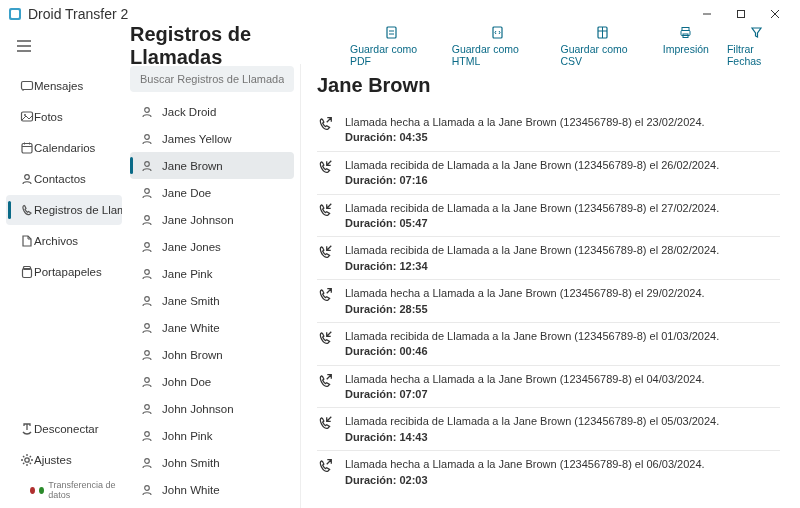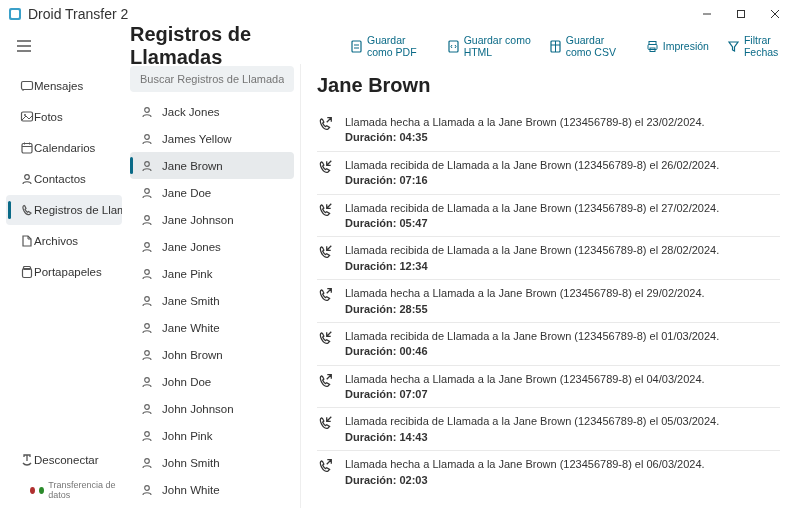--- a/index.html
+++ b/index.html
@@ -8,21 +8,21 @@
 .titlebar { height: 28px; display: flex; align-items: center; padding: 0 8px; }
 .titlebar .logo { width: 14px; height: 14px; margin-right: 6px; display: inline-flex; }
 .titlebar .title { font-size: 14px; color: #333; }
 .titlebar .spacer { flex: 1; }
 .winbtn { width: 34px; height: 24px; display: flex; align-items: center; justify-content: center; color: #333; }
 
 .toprow { display: flex; align-items: center; height: 36px; }
 .hamburger { width: 40px; display: flex; justify-content: center; align-items: center; height: 36px; margin-left: 4px; }
 .page-title { font-size: 20px; font-weight: 600; padding-left: 86px; flex: 0 0 auto; width: 300px; }
 .toolbar { flex: 1; display: flex; justify-content: flex-end; gap: 6px; padding-right: 8px; }
-.tbtn { display: flex; align-items: center; gap: 4px; font-size: 10.5px; color: #0a6a87; padding: 4px 6px; border-radius: 3px; cursor: pointer; }
+.tbtn { display: flex; align-items: center; gap: 4px; font-size: 10.5px; color: #0a6a87; padding: 4px 6px; border-radius: 3px; cursor: pointer; flex-direction: column; }
 .tbtn svg { flex-shrink: 0; }
 
 .main { display: flex; height: calc(508px - 28px - 36px); }
 
 .sidebar { width: 128px; display: flex; flex-direction: column; padding-top: 6px; }
 .sb-item { display: flex; align-items: center; height: 30px; padding-left: 14px; font-size: 11.5px; color: #333; border-radius: 4px; margin: 1px 6px; cursor: pointer; white-space: nowrap; overflow: hidden; }
 .sb-item.active { background: #eceff2; position: relative; }
 .sb-item.active::before { content: ""; position: absolute; left: 2px; top: 6px; bottom: 6px; width: 3px; background: #0a6a87; border-radius: 2px; }
 .sb-item svg { flex-shrink: 0; }
 .sb-spacer { flex: 1; }
@@ -201,41 +201,48 @@
         </div>
       </div>
     <div class="sb-spacer"></div>
     <div class="sb-footer">
       <div class="sb-item">
         <svg width="14" height="14" viewBox="0 0 14 14">
             <path d="M4 4 L4 2 H10 V4 M7 2 V8 M3 10 A5 5 0 0 0 11 10" fill="none" stroke="#555" stroke-width="1.3"></path>
           </svg>
         <span>Desconectar</span>
       </div>
+      <div class="sb-item">
+        <svg width="14" height="14" viewBox="0 0 14 14">
+            <circle cx="7" cy="7" r="2.2" fill="none" stroke="#555" stroke-width="1.3"></circle>
+            <path d="M7 1 V3 M7 11 V13 M1 7 H3 M11 7 H13 M3 3 L4.3 4.3 M9.7 9.7 L11 11 M3 11 L4.3 9.7 M9.7 4.3 L11 3" stroke="#555" stroke-width="1.3"></path>
+          </svg>
+        <span>Ajustes</span>
+      </div>
       <div class="status-row">
         <span class="dot red"></span>
         <span class="dot green"></span>
         <span>Transferencia de datos</span>
       </div>
     </div>
   </div>
 
   <div class="contact-col">
     <div class="search">
       <input type="text" placeholder="Buscar Registros de Llamadas" style="">
     </div>
     <div class="contacts" id="contacts-list">
         <div class="c-item">
           <span>
             <svg width="14" height="14" viewBox="0 0 14 14">
               <circle cx="7" cy="5" r="2.3" fill="none" stroke="#666" stroke-width="1.2"></circle>
               <path d="M3 12 C3 9 11 9 11 12" fill="none" stroke="#666" stroke-width="1.2"></path>
             </svg>
           </span>
-          <span>Jack Jones</span>
+          <span>Jack Droid</span>
         </div>
         <div class="c-item">
           <span>
             <svg width="14" height="14" viewBox="0 0 14 14">
               <circle cx="7" cy="5" r="2.3" fill="none" stroke="#666" stroke-width="1.2"></circle>
               <path d="M3 12 C3 9 11 9 11 12" fill="none" stroke="#666" stroke-width="1.2"></path>
             </svg>
           </span>
           <span>James Yellow</span>
         </div>

